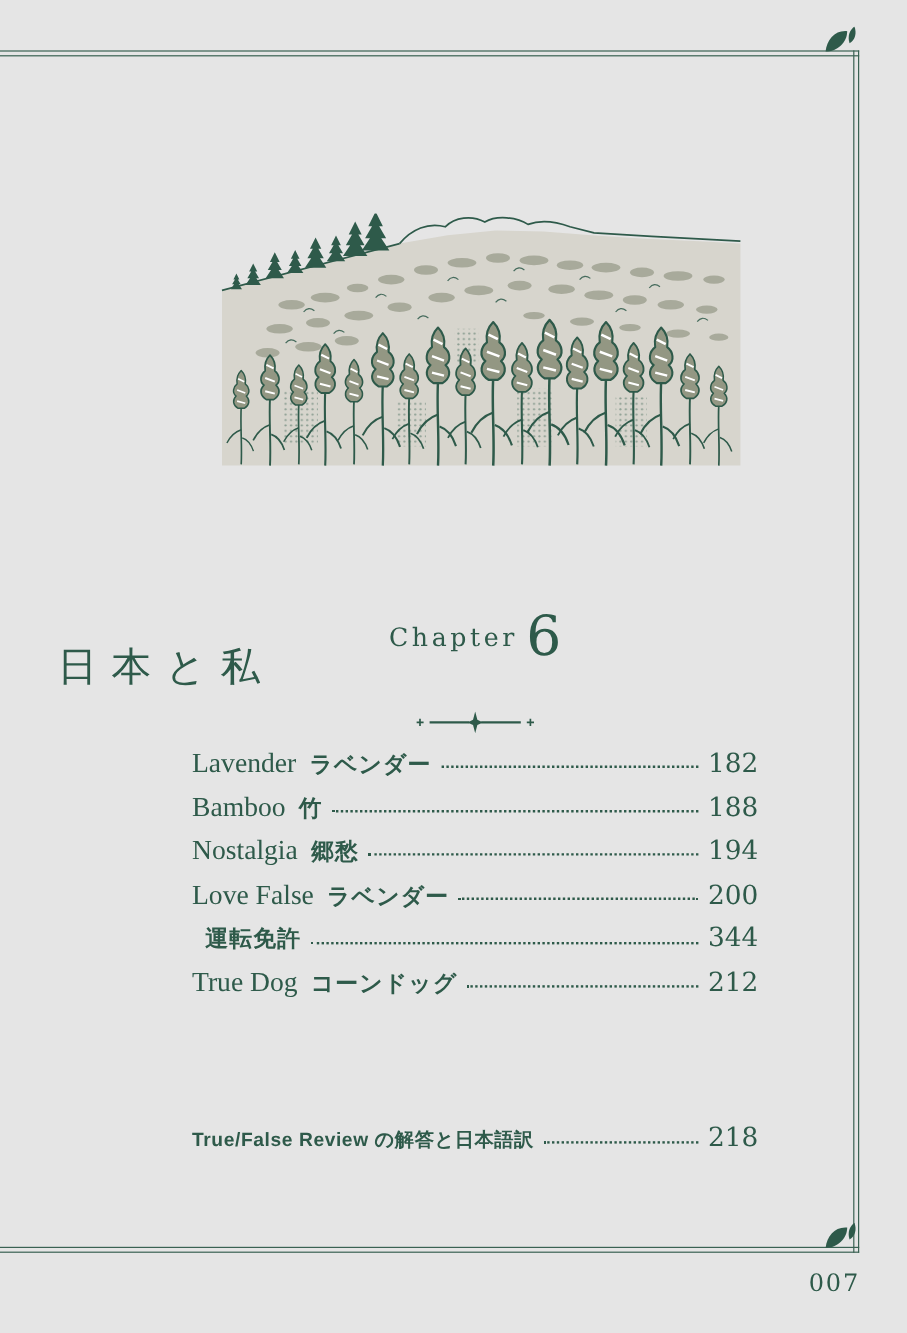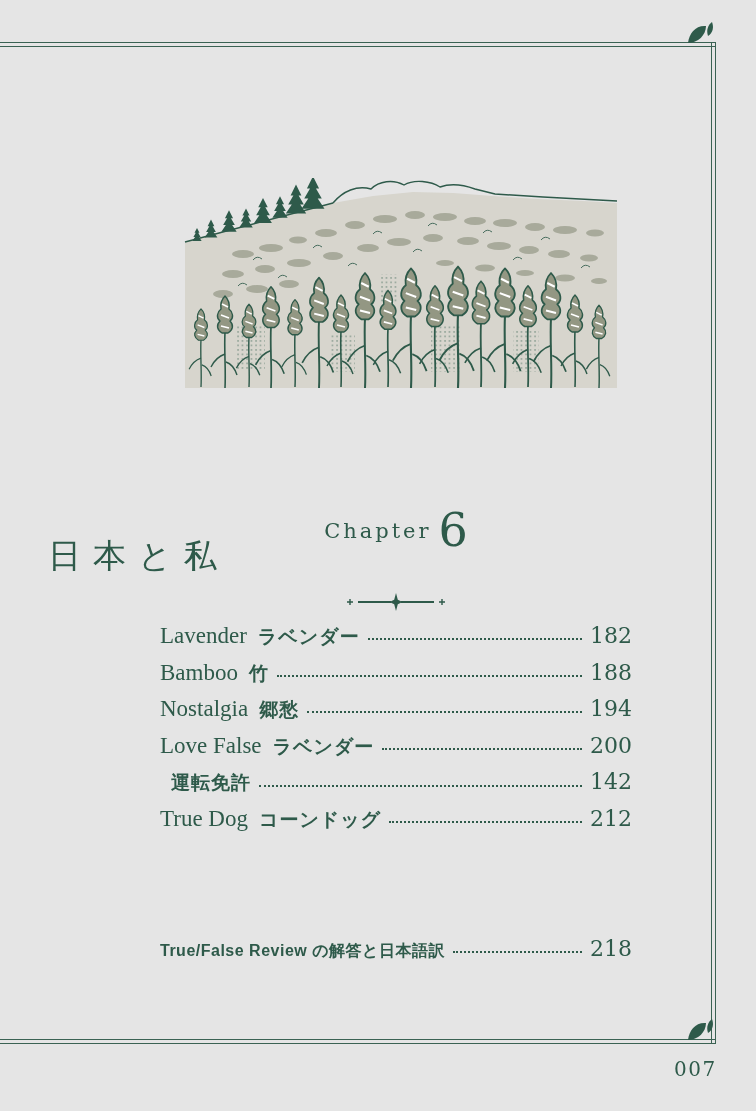--- a/index.html
+++ b/index.html
@@ -242,21 +242,21 @@
     <div class="row">
       <span class="en">Love False</span>
       <span class="ja">ラベンダー</span>
       <span class="leader"></span>
       <span class="pg">200</span>
     </div>
 
     <div class="row">
       <span class="ja">運転免許</span>
       <span class="leader"></span>
-      <span class="pg">142</span>
+      <span class="pg">344</span>
     </div>
 
     <div class="row">
       <span class="en">True Dog</span>
       <span class="ja">コーンドッグ</span>
       <span class="leader"></span>
       <span class="pg">212</span>
     </div>
   </div>
 

